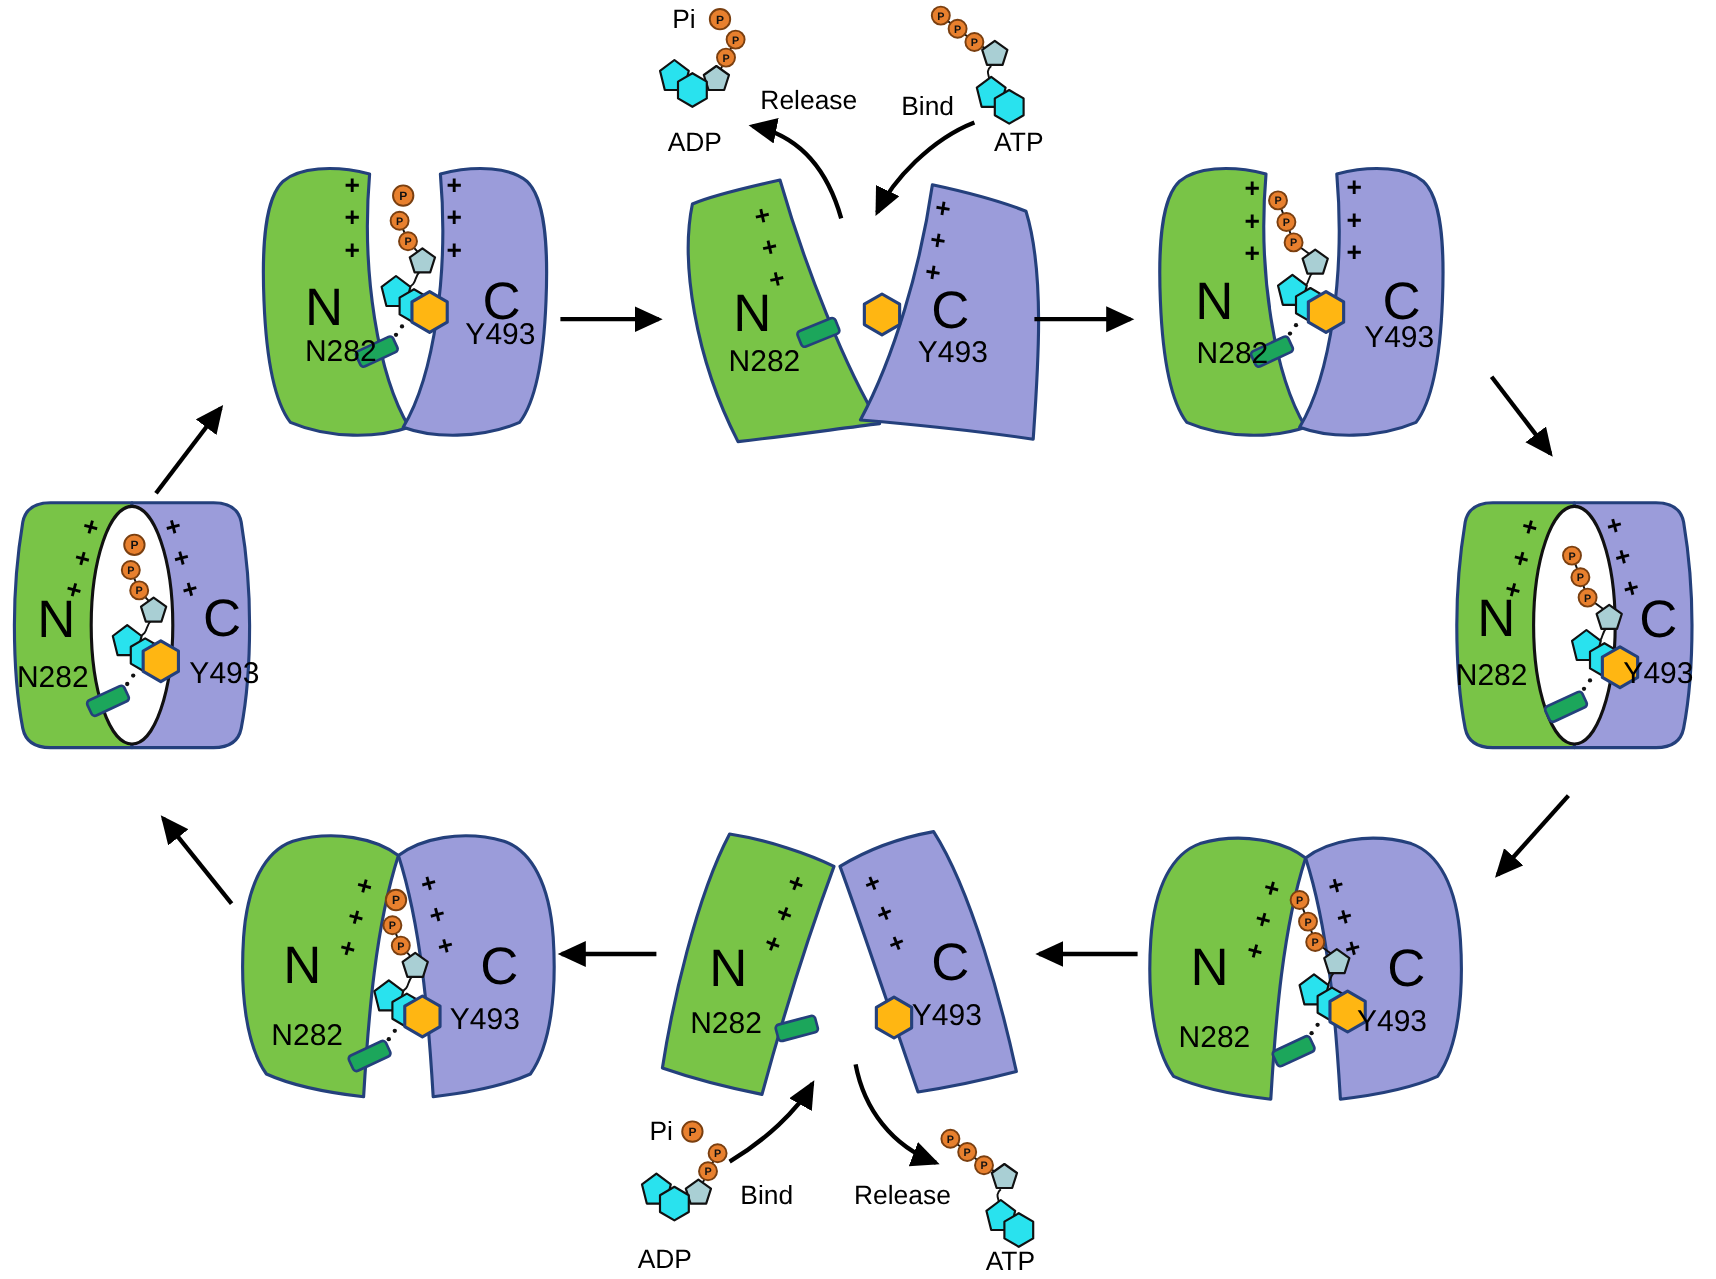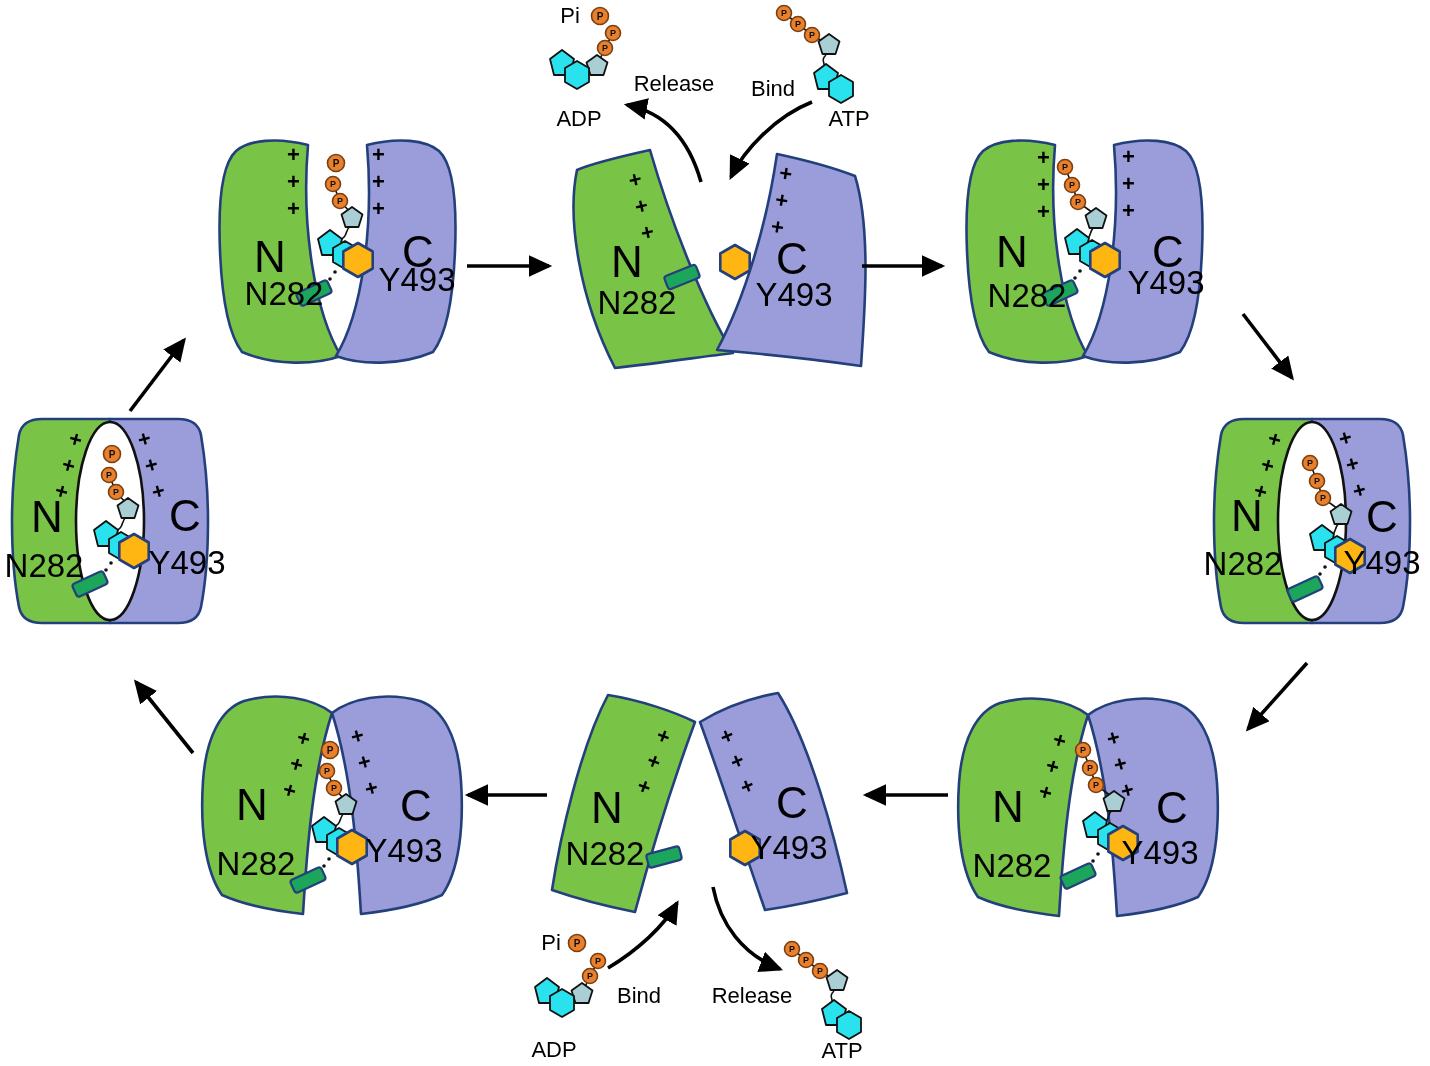--- a/index.html
+++ b/index.html
@@ -2,21 +2,21 @@
 <html><head>
 <meta charset="utf-8">
 <style>
   html,body{margin:0;padding:0;background:#fff;}
   .stage{position:relative;width:1430px;height:1066px;background:#ffffff;
          font-family:"Liberation Sans", sans-serif;overflow:hidden;}
   svg.art{position:absolute;left:0;top:0;}
   .lbl{position:absolute;transform:translate(-50%,-50%) rotate(var(--r,0deg));
        color:#000;white-space:nowrap;line-height:1;}
   .big{font-size:44px;}
-  .res{font-size:33px;}
+  .res{font-size:25px;}
   .ann{font-size:22px;}
   .charges{writing-mode:vertical-rl;text-orientation:upright;
            font-size:22px;font-weight:bold;letter-spacing:2px;}
   
   .ndom{fill:#79C447;stroke:#24407C;stroke-width:2.6;stroke-linejoin:round;}
   .cdom{fill:#9B9CDA;stroke:#24407C;stroke-width:2.6;stroke-linejoin:round;}
   .pore{fill:#ffffff;stroke:#111111;stroke-width:2.6;}
   .aden{fill:#29E2EE;stroke:#111111;stroke-width:1.8;stroke-linejoin:round;}
   .ribo{fill:#A9CFD4;stroke:#111111;stroke-width:1.8;stroke-linejoin:round;}
   .phos{fill:#E8802E;stroke:#7A3F10;stroke-width:1.6;}

